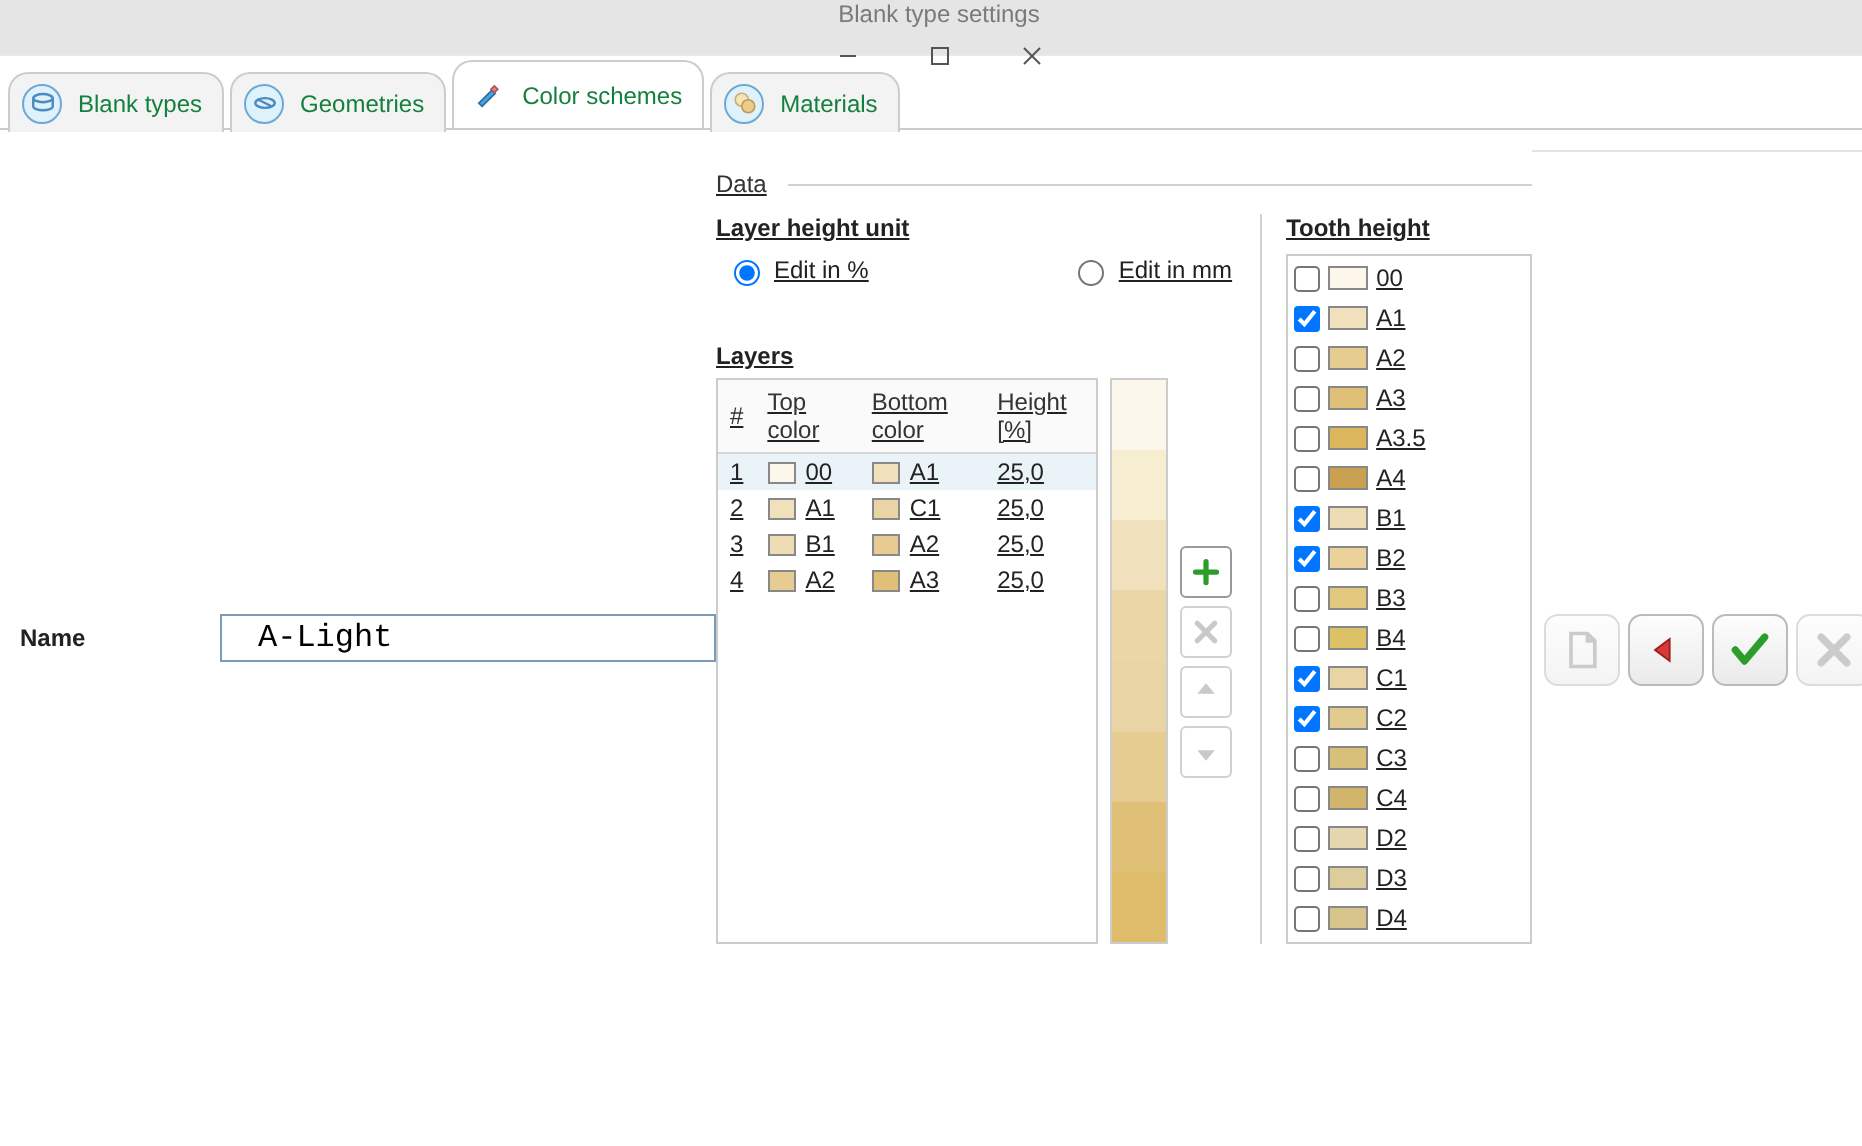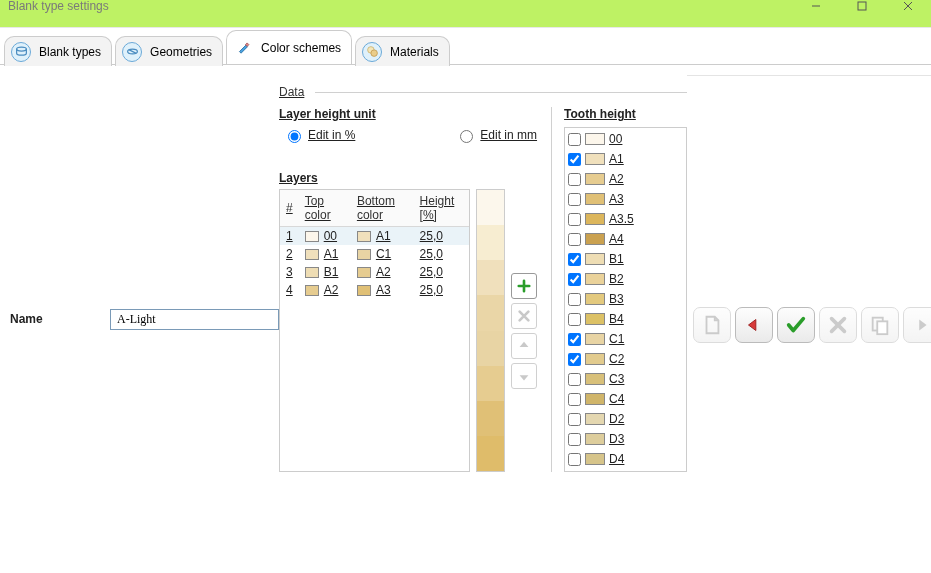--- a/index.html
+++ b/index.html
@@ -13,22 +13,23 @@
     height: 573px;
     overflow: hidden;
   }
   
   .titlebar {
     display: flex;
     align-items: center;
     justify-content: space-between;
     height: 28px;
     padding: 0 0 16px 8px;
-    background: #bef264;
+    background: #e5e5e5;
     border-bottom: 1px solid #e8e8e8;
+    flex-direction: column;
   }
   .titlebar .title { color: #7a7a7a; font-size: 12px; }
   .titlebar .winbtns { display: flex; }
   .titlebar .winbtn {
     width: 46px; height: 28px;
     display: flex; align-items: center; justify-content: center;
     color: #555;
     cursor: default;
   }
   .titlebar .winbtn svg { stroke: currentColor; }
@@ -61,21 +62,21 @@
     z-index: 2;
   }
   .tab .ticon {
     width: 20px; height: 20px;
     border-radius: 50%;
     border: 1px solid #6aa9d8;
     background: #dff1fb;
     display: flex; align-items: center; justify-content: center;
   }
   .tab .ticon svg { width: 13px; height: 13px; }
-  .tab-label { color: #000000; }
+  .tab-label { color: #15803d; }
   .mainpane {
     display: flex;
     height: calc(100% - 28px - 36px);
     border-top: 1px solid #ccc;
   }
   .sidebar {
     width: 378px;
     border-right: 1px solid #d0d0d0;
     background: #fff;
     overflow-y: auto;
@@ -104,23 +105,23 @@
   .row-name {
     display: flex;
     align-items: center;
     gap: 20px;
     margin-bottom: 10px;
   }
   .row-name label { font-weight: bold; width: 80px; }
   .row-name input[type=text] {
     flex: 1 1 auto;
     border: 1px solid #7a9ab7;
-    padding: 2px 6px;
-    font-family: Liberation Serif, serif;
-    font-size: 12px;
+    padding: 2px 18px;
+    font-family: Liberation Mono, monospace;
+    font-size: 16px;
   }
   .fieldset {
     border: none;
     padding: 0;
     position: relative;
     margin-top: 10px;
     text-decoration: underline;
   }
   .fieldset::before {
     content: "";

